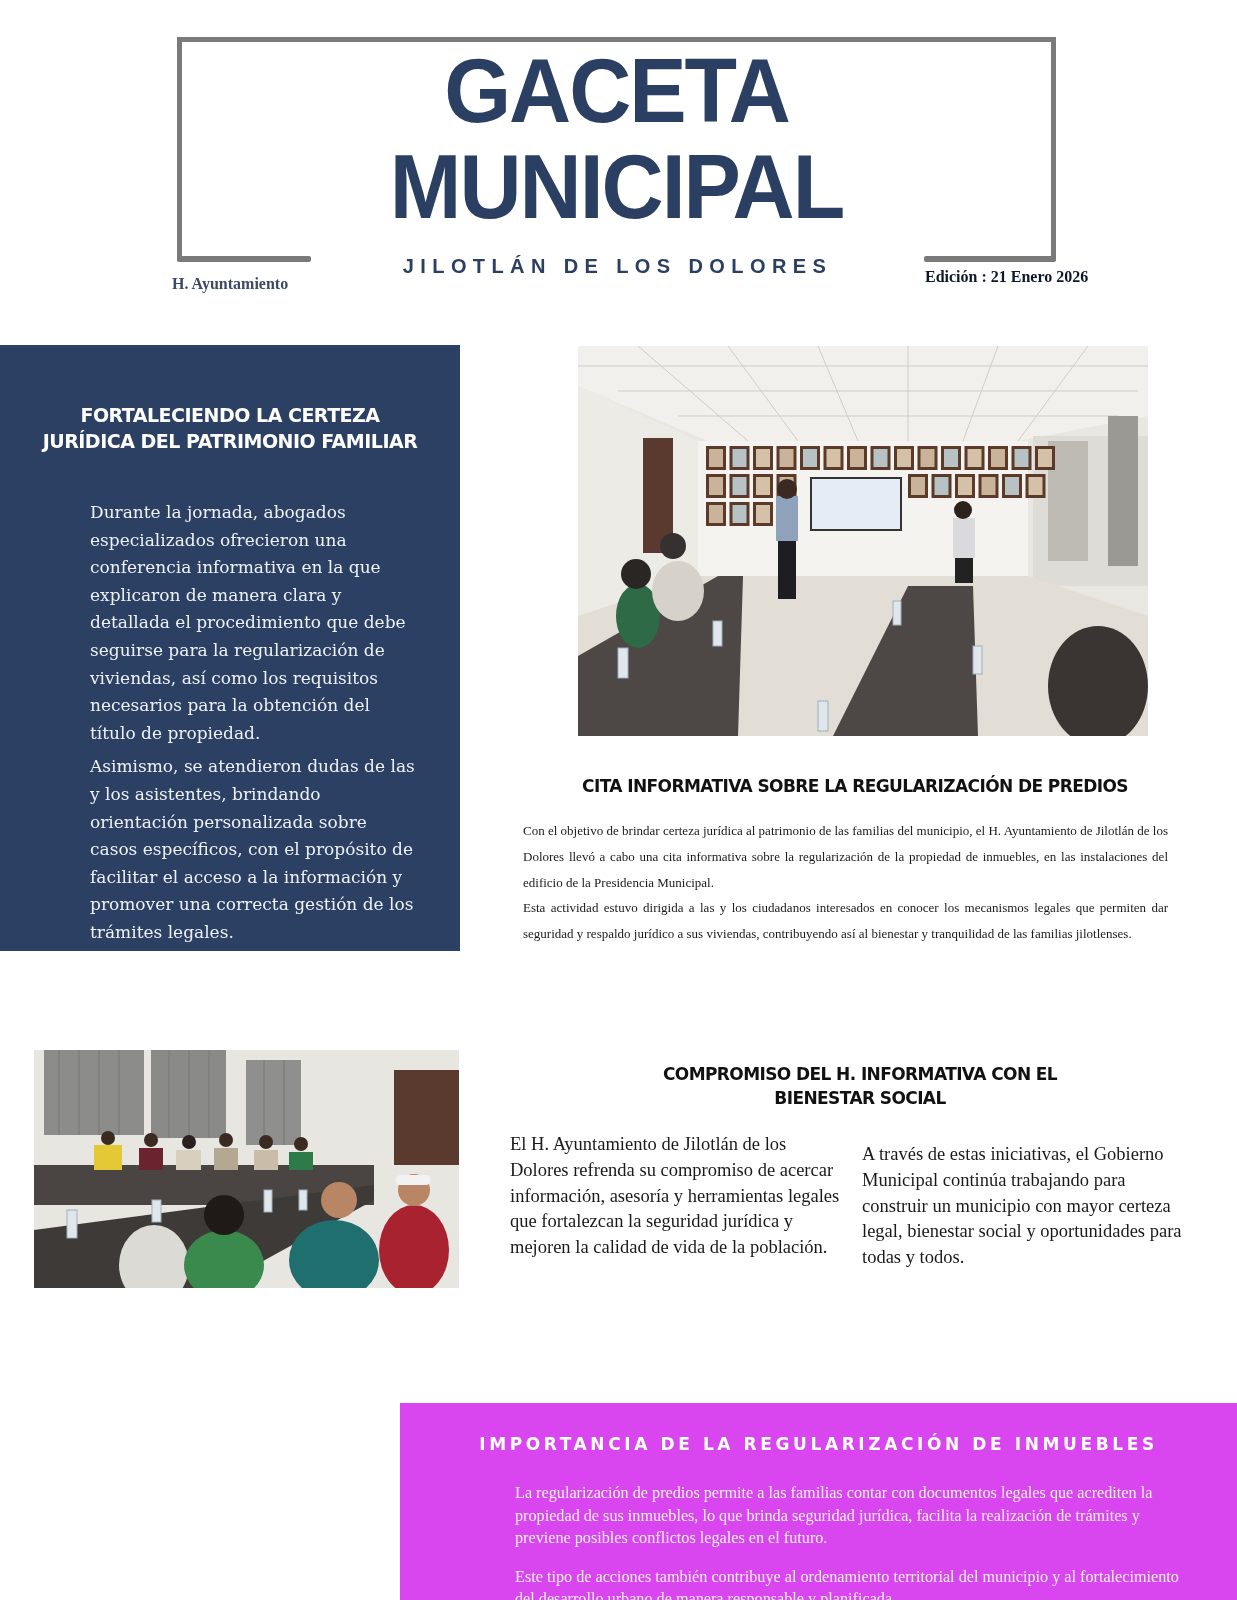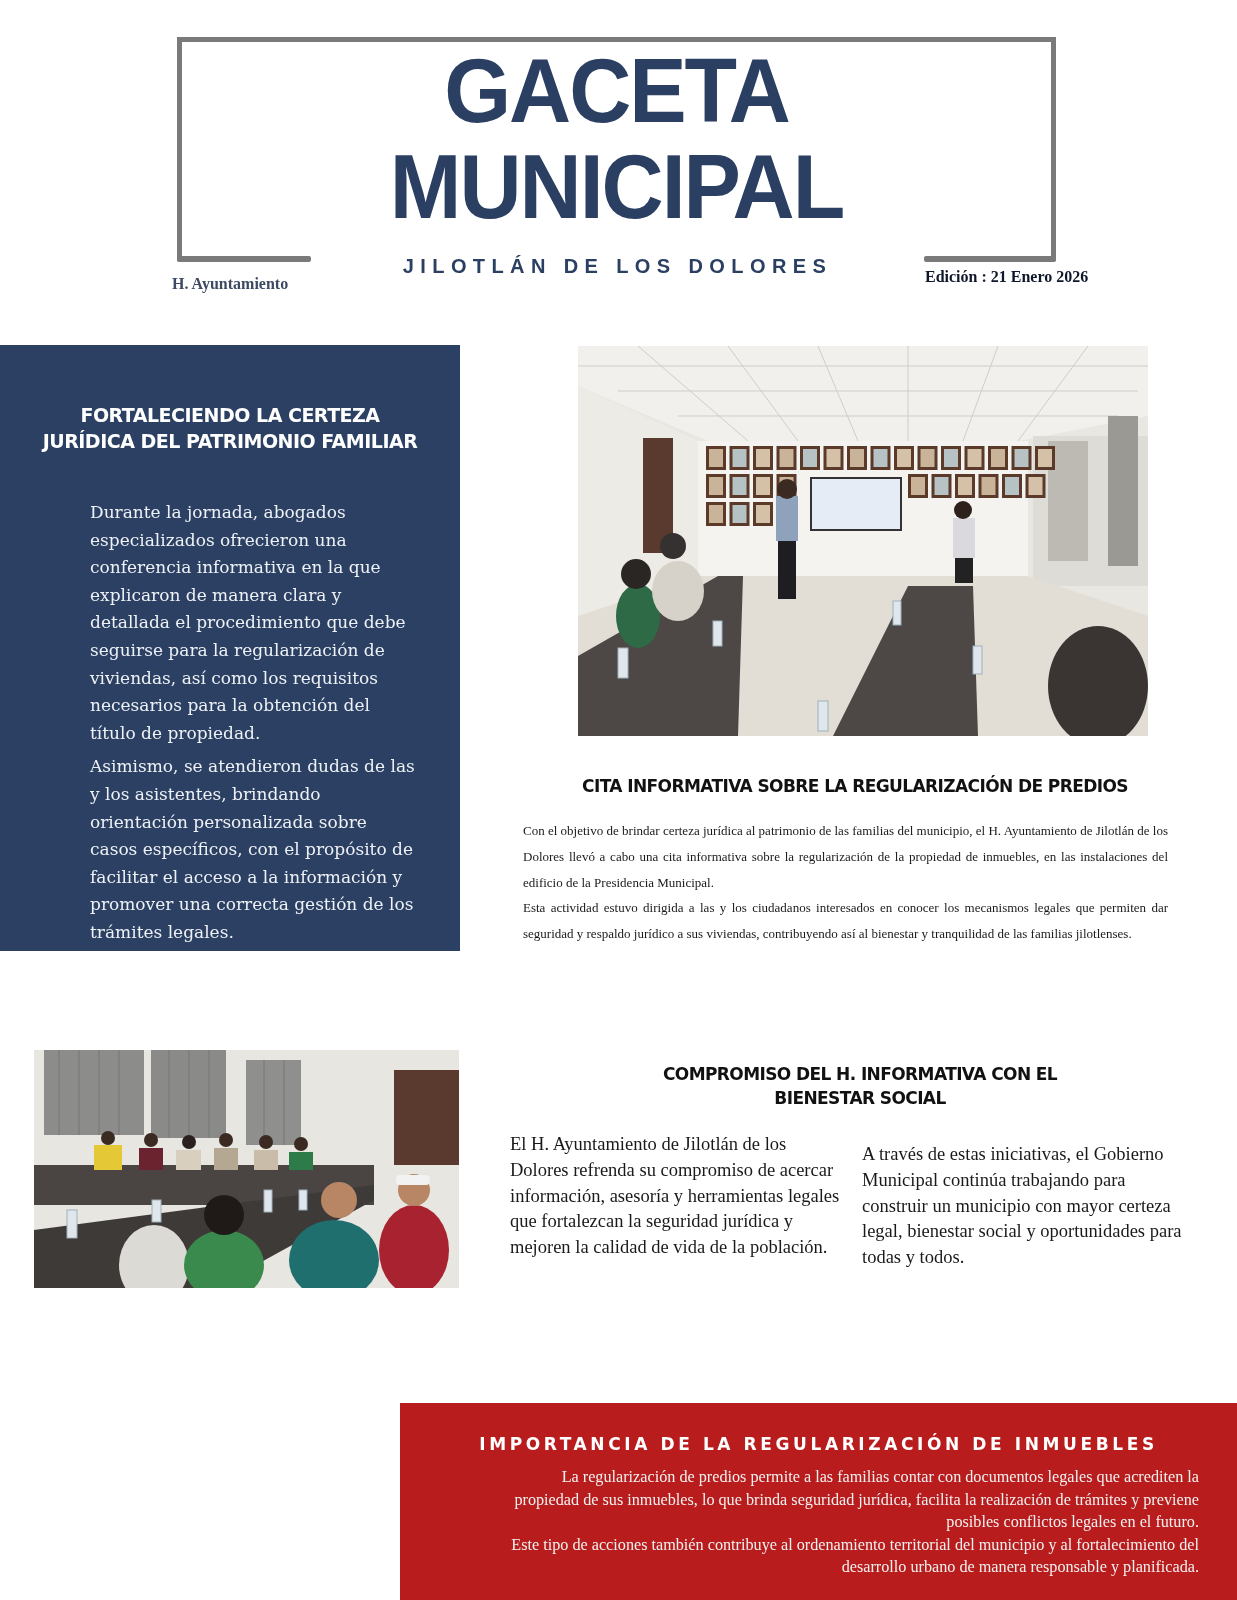--- a/index.html
+++ b/index.html
@@ -74,32 +74,32 @@
     .cita-body p { margin: 0; }
 
     .col {
       position: absolute; font-family: "Liberation Serif", serif; font-size: 18.5px; line-height: 25.8px; color: #1a1a1a;
     }
     .col-left { left: 510px; top: 1132px; width: 330px; }
     .col-right { left: 862px; top: 1142px; width: 320px; }
 
     
     .grey-panel {
-      position: absolute; left: 400px; top: 1403px; width: 837px; height: 197px; background: #b91c1c;
+      position: absolute; left: 400px; top: 1403px; width: 837px; height: 197px; background: #d946ef;
     }
     .grey-panel h3 {
       position: absolute; left: 0; top: 31px; width: 837px; text-align: center;
       font-family: "DejaVu Sans", sans-serif; font-weight: 700; font-size: 17px; letter-spacing: 3.6px;
       color: #ffffff;
     }
     .grey-panel .body {
       position: absolute; left: 99px; top: 63px; width: 700px;
       font-family: "Liberation Serif", serif; font-size: 16.2px; line-height: 22.5px; color: #f1f1f1;
     }
-    .grey-panel .body p { margin: 0; text-align: right; }
+    .grey-panel .body p { margin: 16px; }
   </style>
 </head>
 <body>
 
 <div class="title-frame"></div>
 <div class="frame-bottom-left"></div>
 <div class="frame-bottom-right"></div>
 <div class="title-line l1">GACETA</div>
 <div class="title-line l2">MUNICIPAL</div>
 <div class="subtitle">JILOTLÁN DE LOS DOLORES</div>

